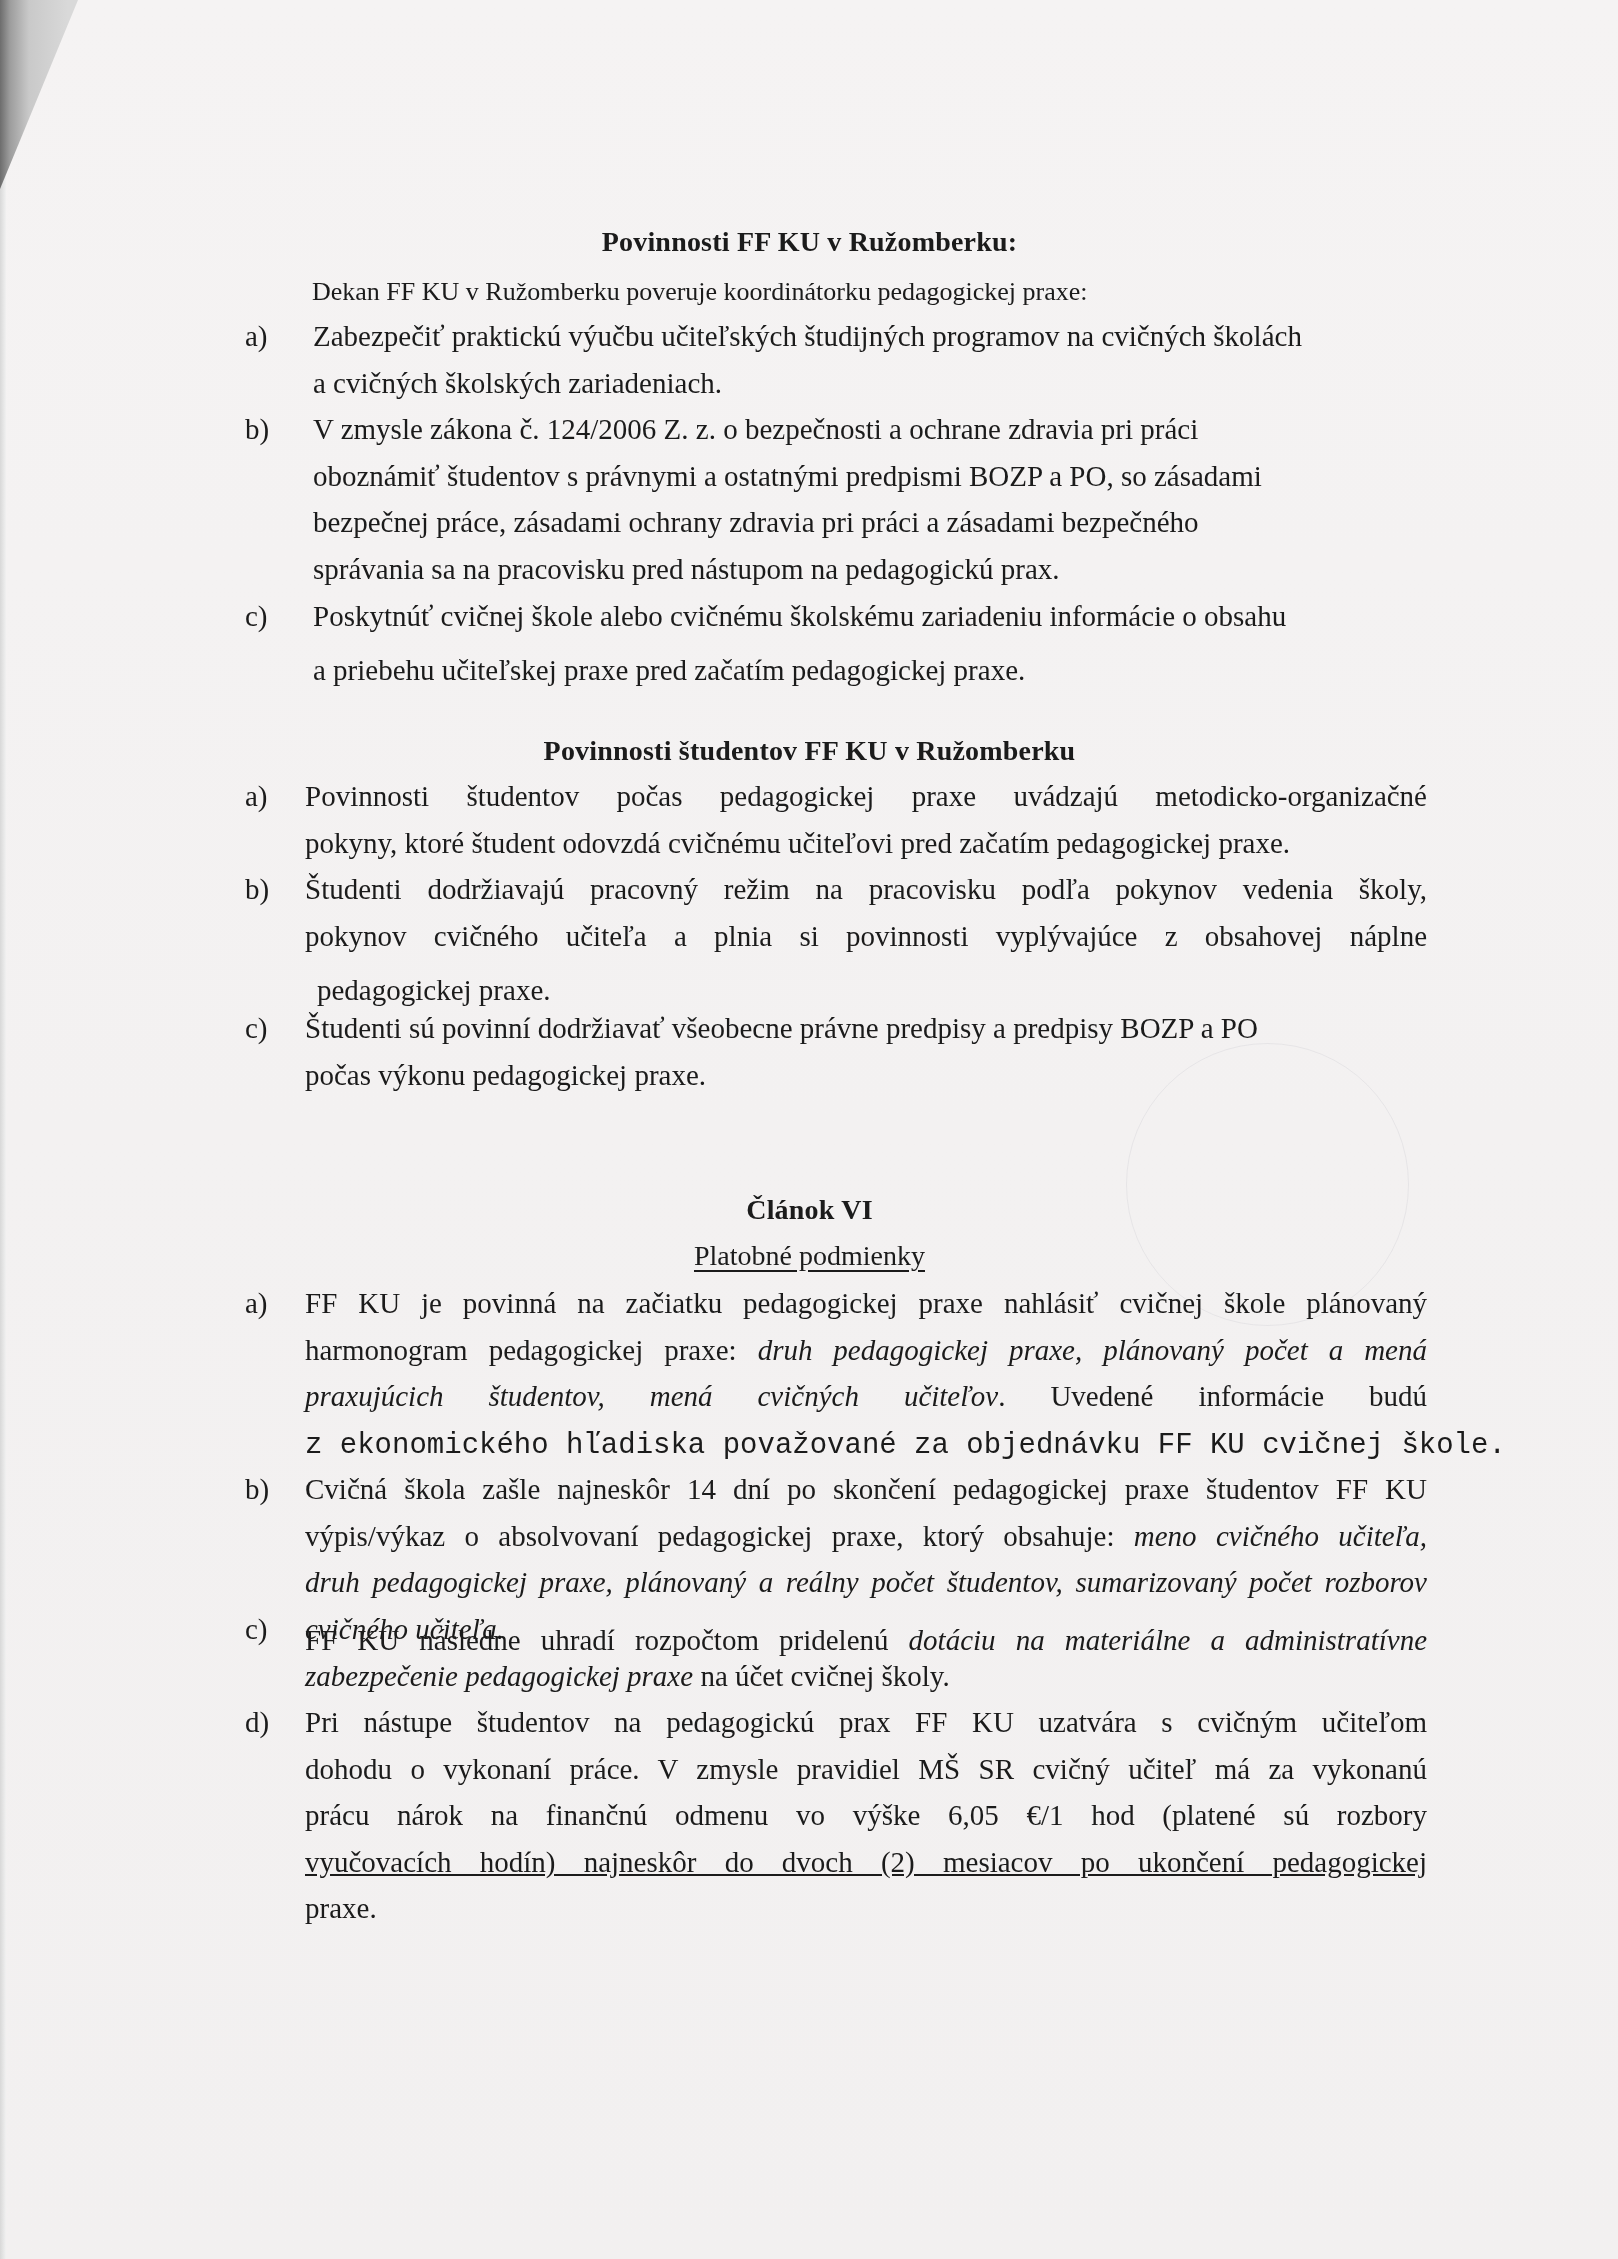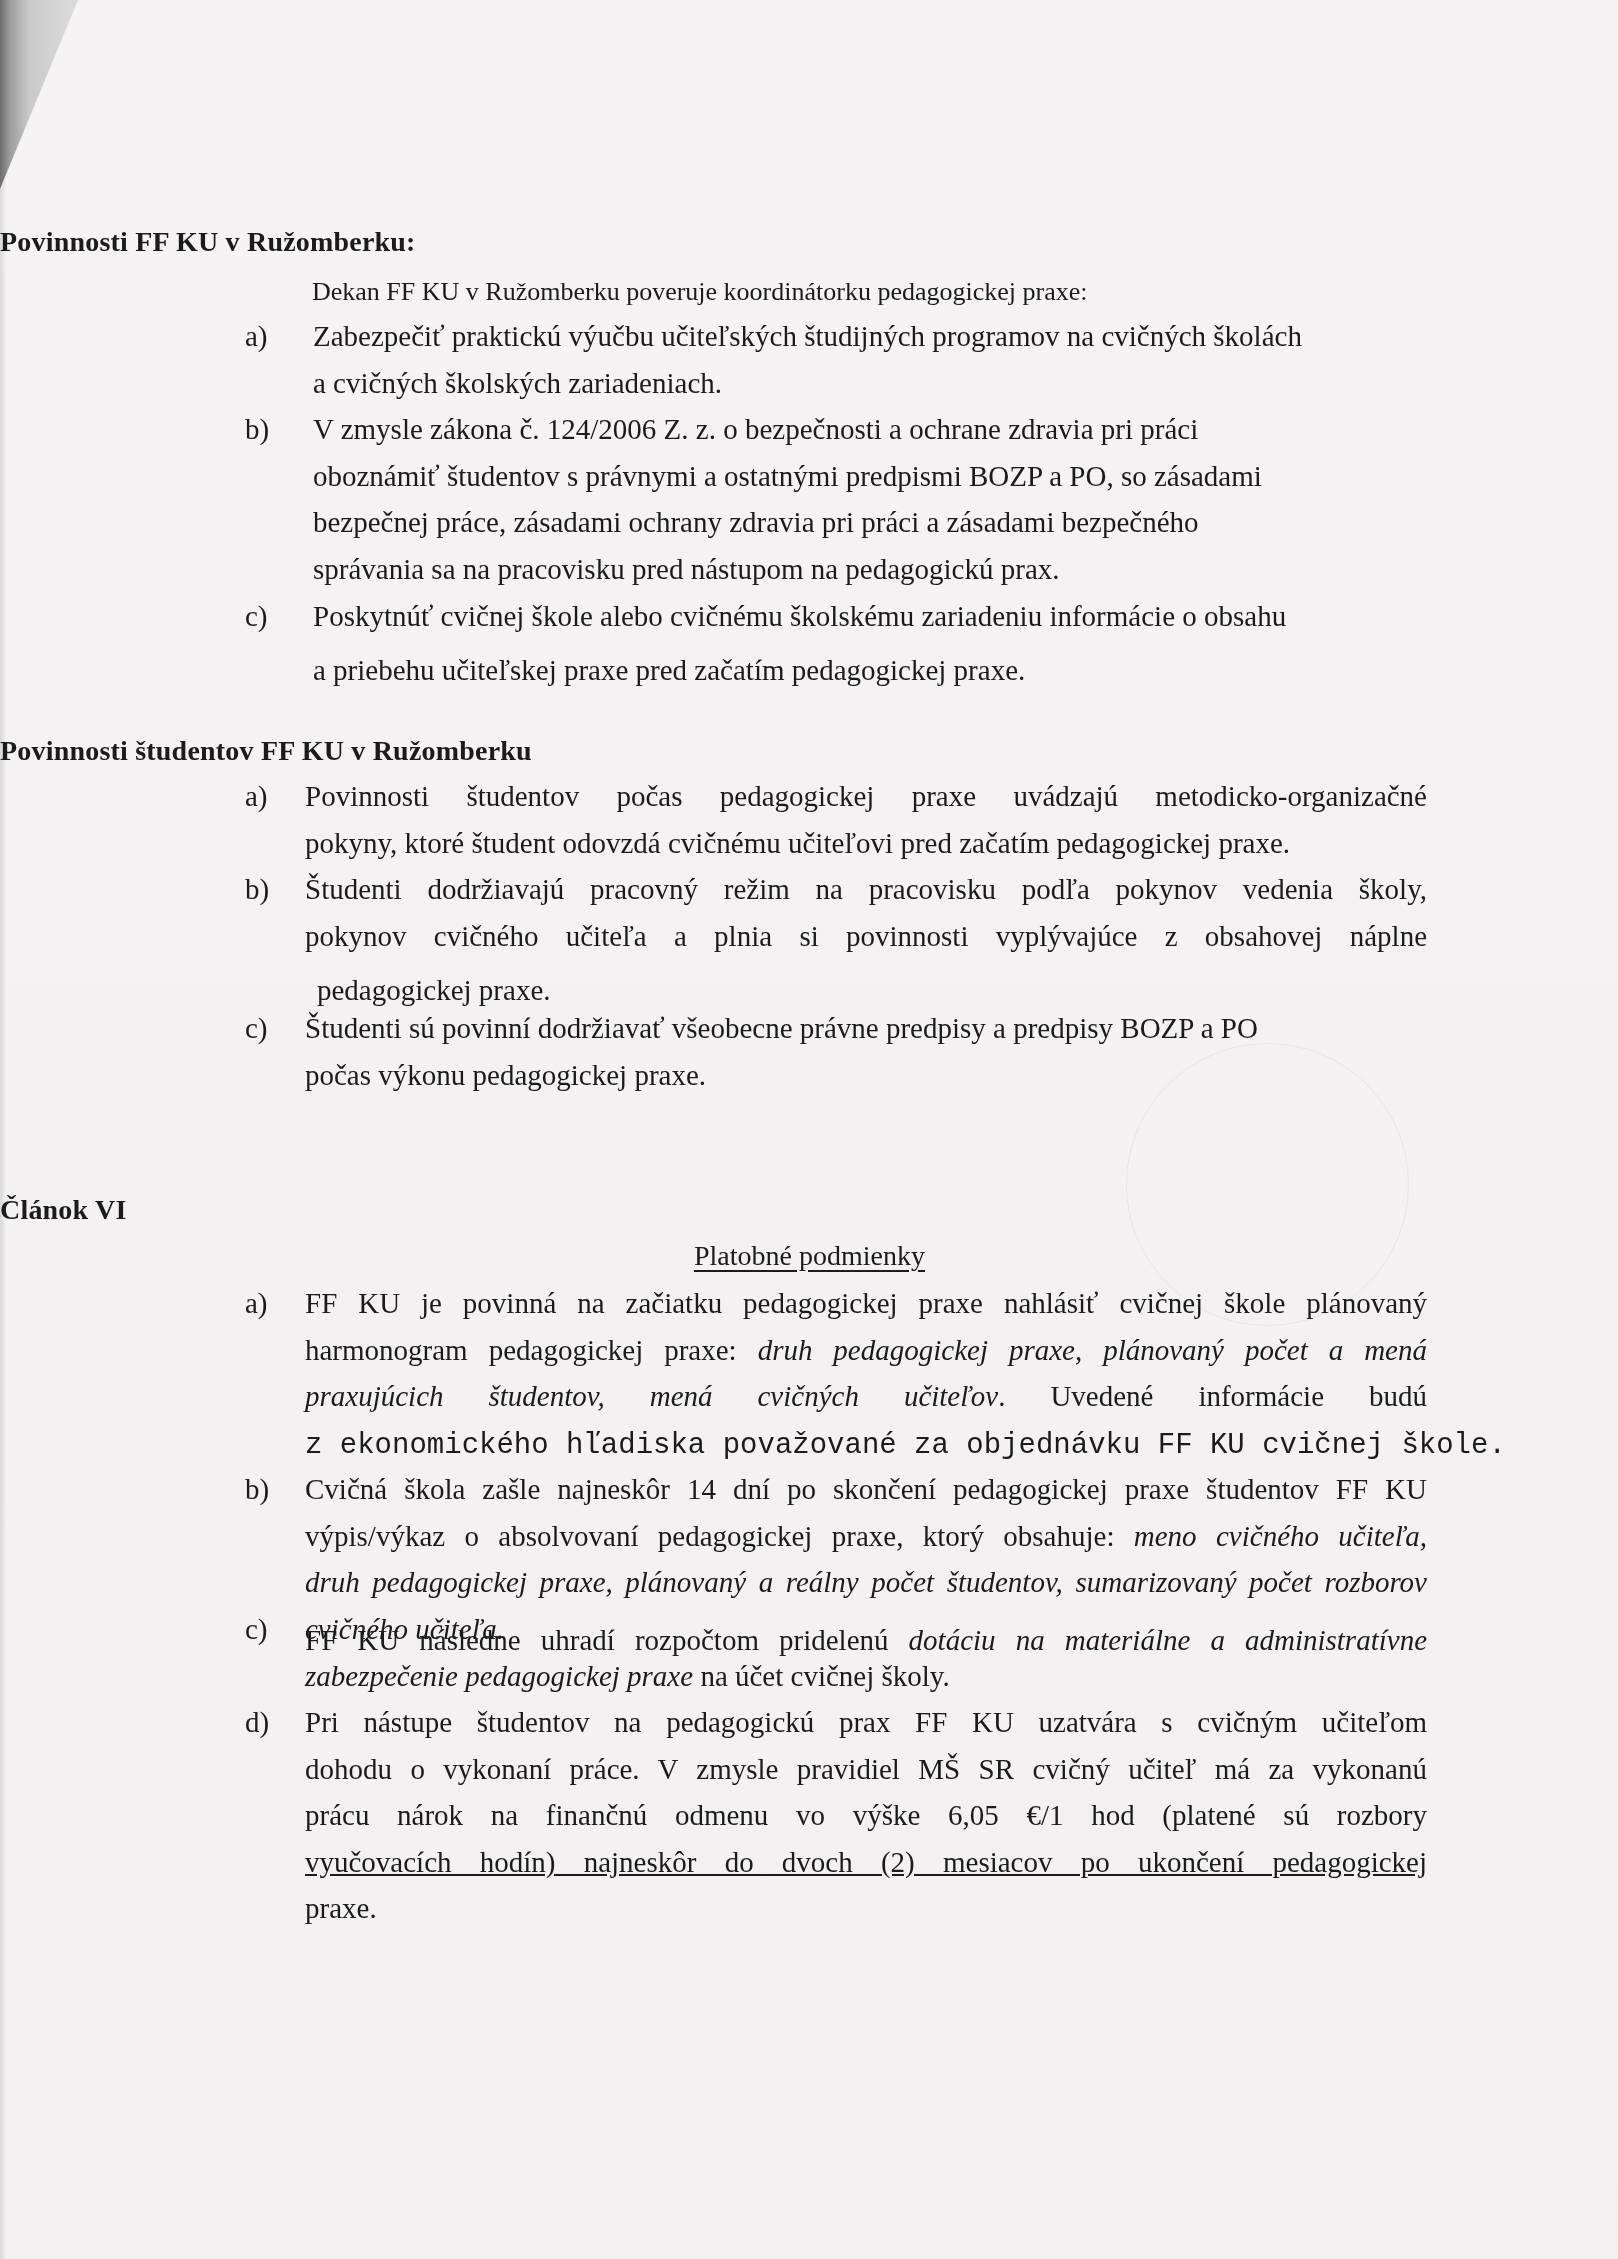--- a/index.html
+++ b/index.html
@@ -17,21 +17,21 @@
       position: absolute; left: 0; top: 0; width: 87px; height: 194px;
       background: linear-gradient(90deg, #6d6d6d 0px, #9c9c9c 9.7px, #c9c9c9 29px, #d9d9d9 68px);
       clip-path: polygon(0 0, 78px 0, 0 189px);
     }
     .fold-edge {
       position: absolute; left: 0; top: 0; width: 5.8px; height: 2259px;
       background: linear-gradient(90deg, #d8d8d8, #f1f1f1);
     }
     .content { position: absolute; left: 0; top: 0; width: 1619px; }
     .heading {
-      position: absolute; left: 0; width: 1619px; text-align: left;
+      position: absolute; left: 0; width: 1619px; text-align: center;
       font-weight: bold; font-size: 28px; letter-spacing: 0.2px;
     }
     .subheading {
       position: absolute; left: 0; width: 1619px; text-align: center;
       font-size: 28px; 
     }
     .subheading span { text-decoration: underline; text-underline-offset: 4.9px; }
     .intro { position: absolute; left: 312px; font-size: 26px; white-space: nowrap; }
     .item { position: absolute; left: 245px; width: 1182px; font-size: 29px; }
     .item .marker { position: absolute; left: 0; top: 0; }

